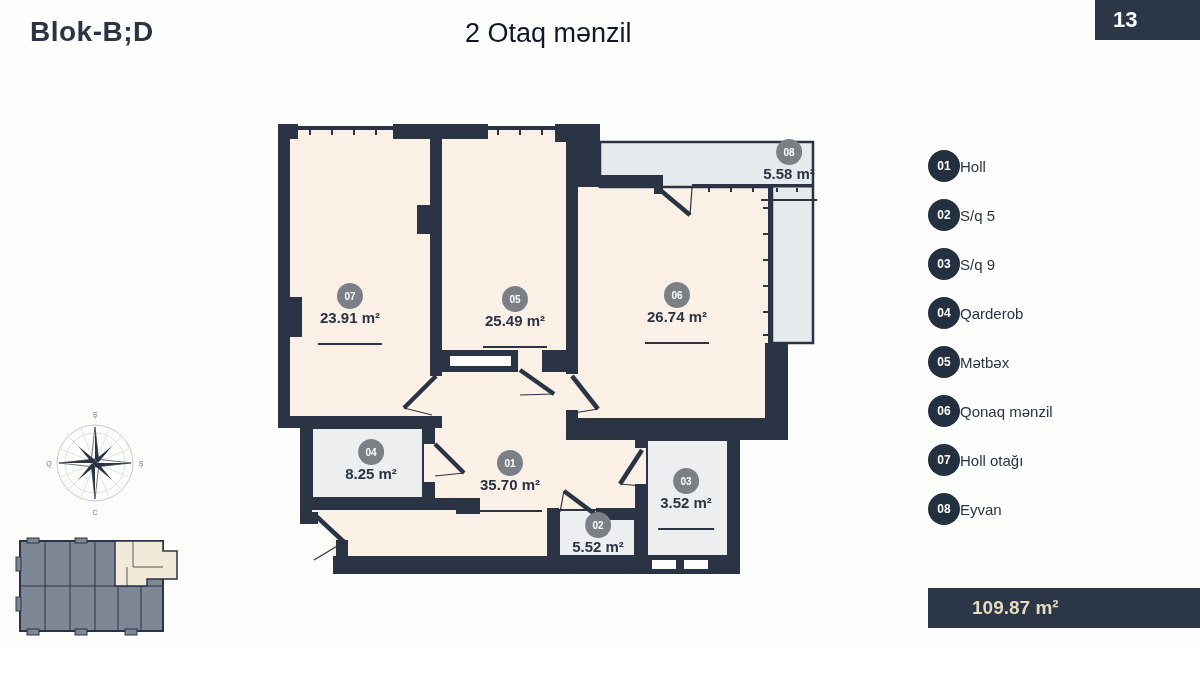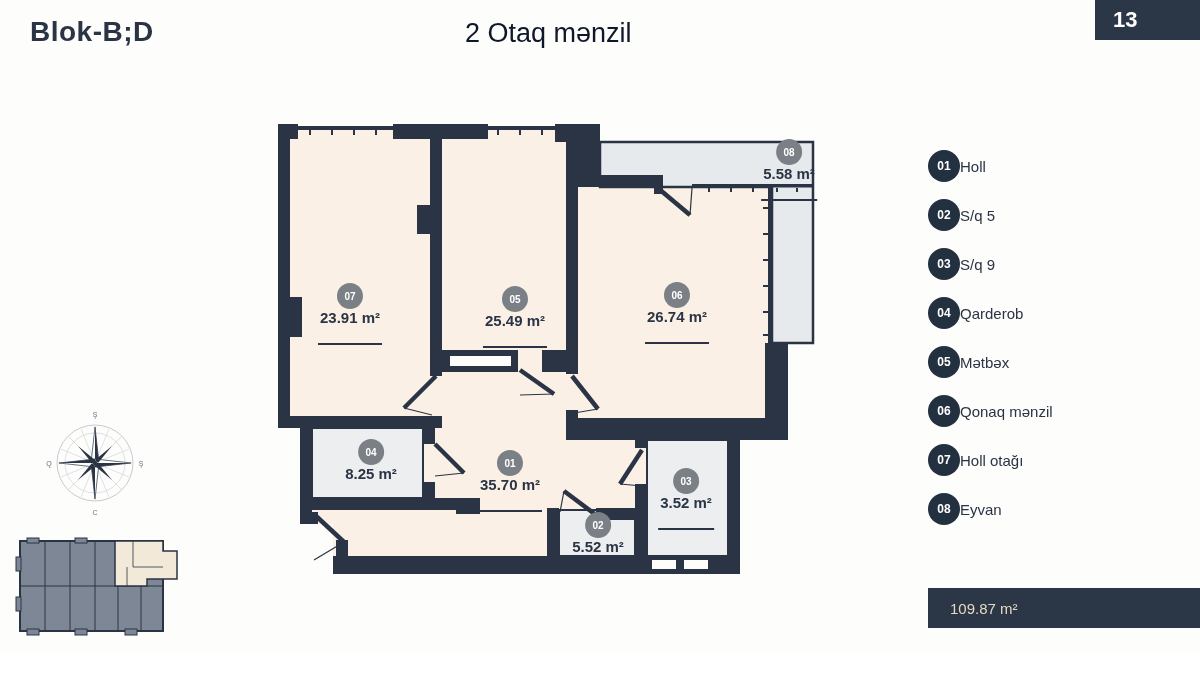--- a/index.html
+++ b/index.html
@@ -27,21 +27,21 @@
 
   
   .legend{position:absolute;left:928px;top:150px;display:flex;flex-direction:column;gap:17px;}
   .legend-row{display:flex;align-items:center;height:32px;}
   .legend-badge{width:32px;height:32px;border-radius:50%;background:#233040;color:#fff;
     font-size:12px;font-weight:700;display:flex;align-items:center;justify-content:center;flex:0 0 32px;}
   .legend-label{font-size:15px;font-weight:400;color:#2a3444;}
 
   
   .total-box{position:absolute;left:928px;top:588px;width:272px;height:40px;background:#2b3747;
-    color:#e7dabf;font-size:15px;font-weight:400;display:flex;align-items:center;padding-left:22px;box-sizing:border-box;}
+    color:#e7dabf;font-size:19px;font-weight:700;display:flex;align-items:center;padding-left:44px;box-sizing:border-box;}
   .footer-bar{position:absolute;left:0;top:656px;width:1200px;height:19px;background:#2b3747;}
 
   
   .compass{position:absolute;left:45px;top:410px;width:100px;height:106px;}
   .compass-letter{position:absolute;font-size:7px;color:#6a7078;transform:translate(-50%,-50%);}
 
   
   .keyplan{position:absolute;left:15px;top:537px;width:170px;height:100px;}
 </style>
 </head>

